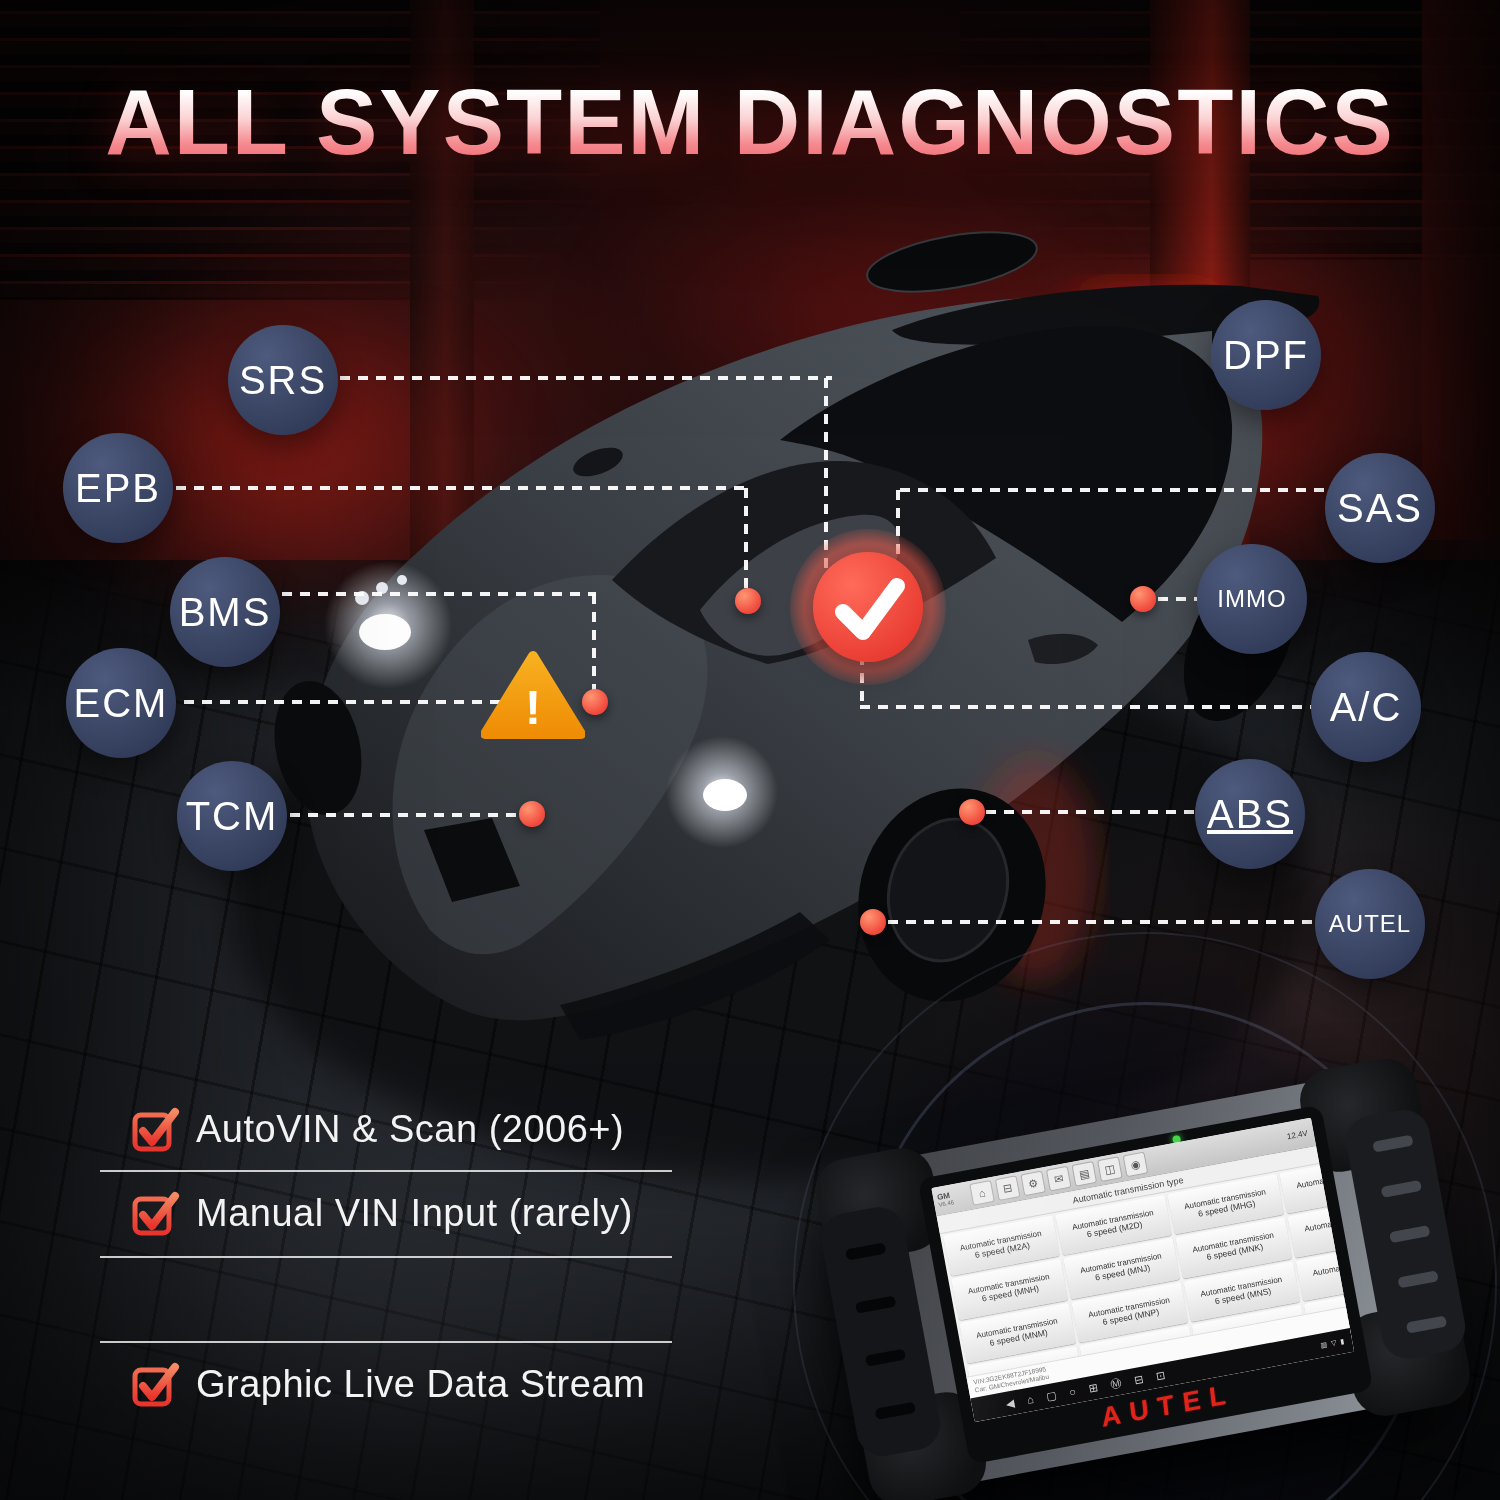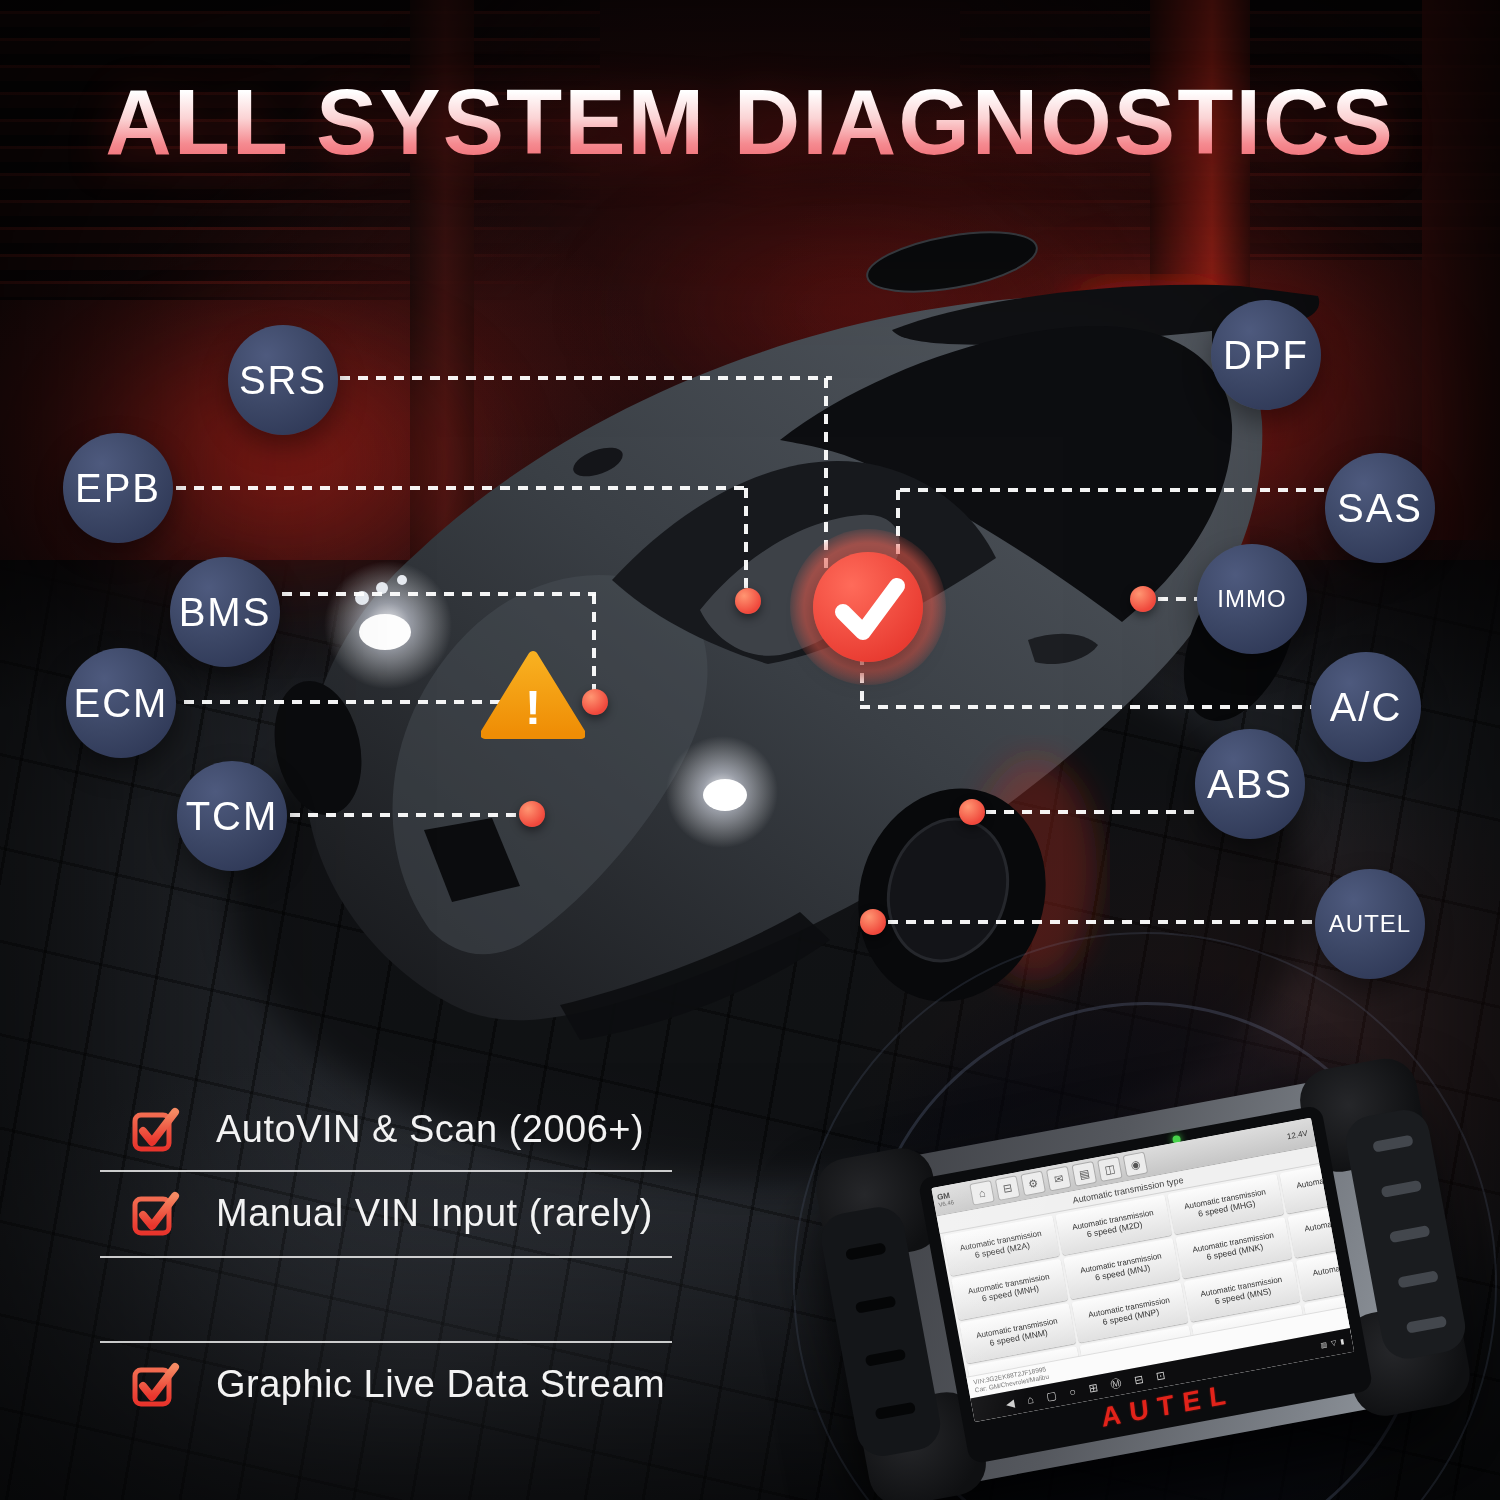--- a/index.html
+++ b/index.html
@@ -74,25 +74,25 @@
   .bubble{position:absolute;z-index:7;width:110px;height:110px;border-radius:50%;
     display:flex;align-items:center;justify-content:center;color:#fff;
     font-size:40px;letter-spacing:2px;
     background:radial-gradient(circle at 35% 28%,#4e5a7e 0%,#3c4766 48%,#293250 100%);
     box-shadow:0 12px 28px rgba(0,0,0,.40);}
   .bubble.sm{font-size:24px;letter-spacing:1px;}
   #b-srs{left:228px;top:325px;}   #b-epb{left:63px;top:433px;}
   #b-bms{left:170px;top:557px;}   #b-ecm{left:66px;top:648px;}
   #b-tcm{left:177px;top:761px;}   #b-dpf{left:1211px;top:300px;}
   #b-sas{left:1325px;top:453px;}  #b-immo{left:1197px;top:544px;}
-  #b-ac{left:1311px;top:652px;}   #b-abs{left:1195px;top:729px;}
+  #b-ac{left:1311px;top:652px;}   #b-abs{left:1195px;top:759px;text-decoration:underline;}
   #b-tpms{left:1315px;top:869px;}
 
   
-  .feature{position:absolute;left:130px;z-index:9;display:flex;align-items:center;gap:36px;}
+  .feature{position:absolute;left:130px;z-index:9;display:flex;align-items:center;gap:16px;}
   .feature .cb{width:50px;height:50px;flex:0 0 auto;}
   .feature .lbl{color:#f3f3f3;font-size:38px;letter-spacing:.5px;white-space:nowrap;}
   #feat-0{top:1104px;} #feat-1{top:1188px;} #feat-2{top:1274px;} #feat-3{top:1359px;}
   .divider{position:absolute;left:100px;width:572px;height:2px;z-index:9;background:rgba(255,255,255,.78);}
   #div-0{top:1170px;} #div-1{top:1256px;} #div-2{top:1341px;}
 
   
   .backdrop{position:absolute;left:823px;top:962px;width:640px;height:640px;border-radius:50%;z-index:4;
     background:radial-gradient(circle,rgba(8,10,18,.85) 0%,rgba(8,10,18,.5) 55%,transparent 72%);}
   .arc{position:absolute;border-radius:50%;z-index:4;}

